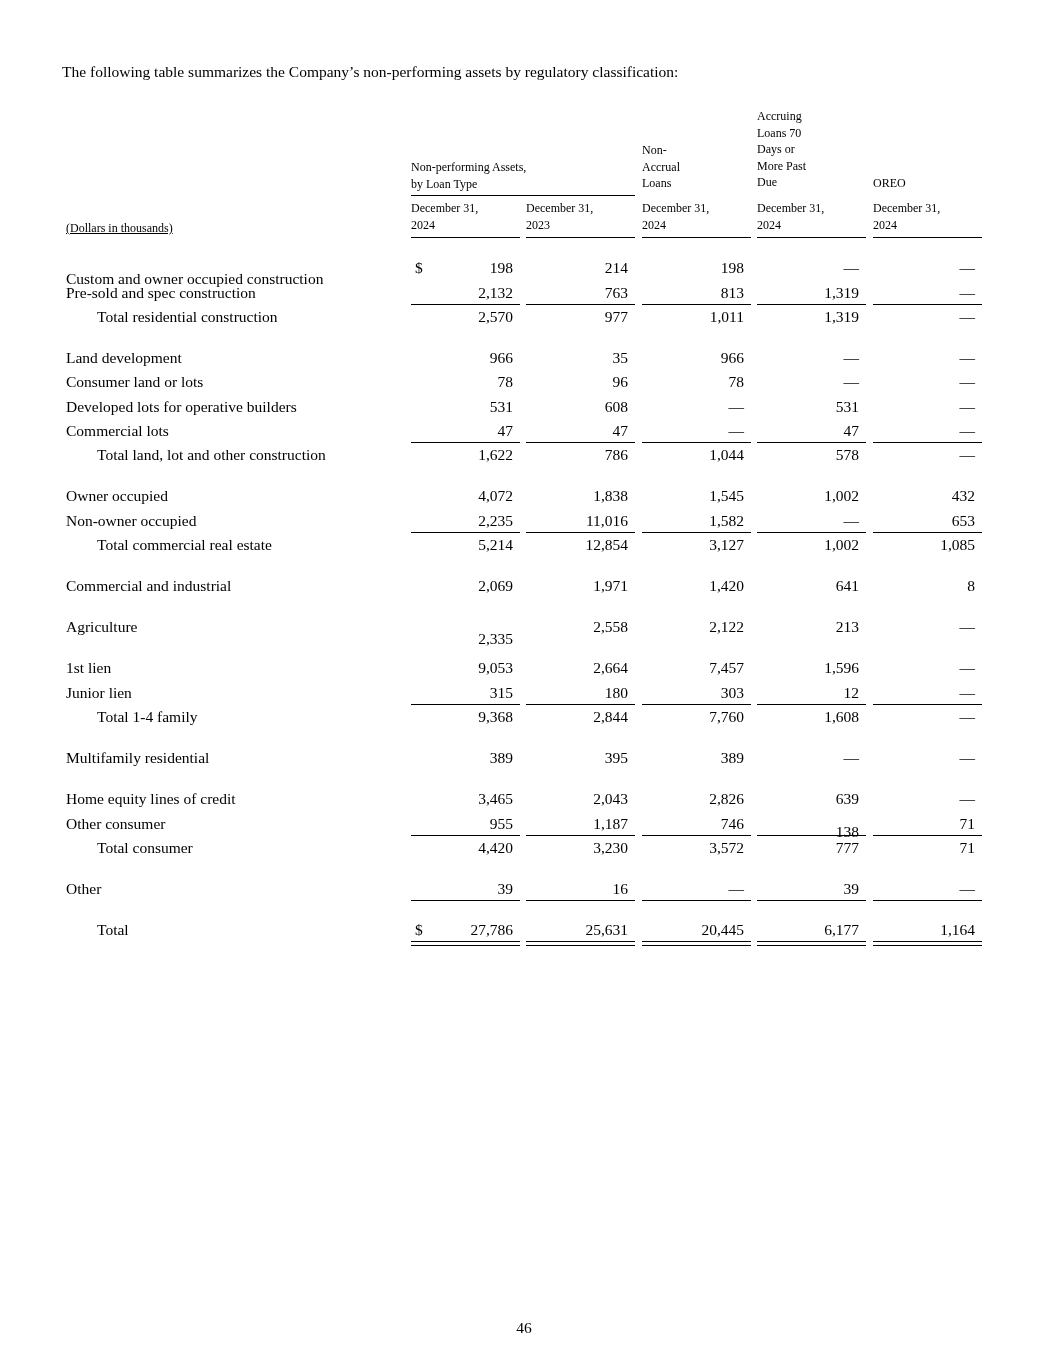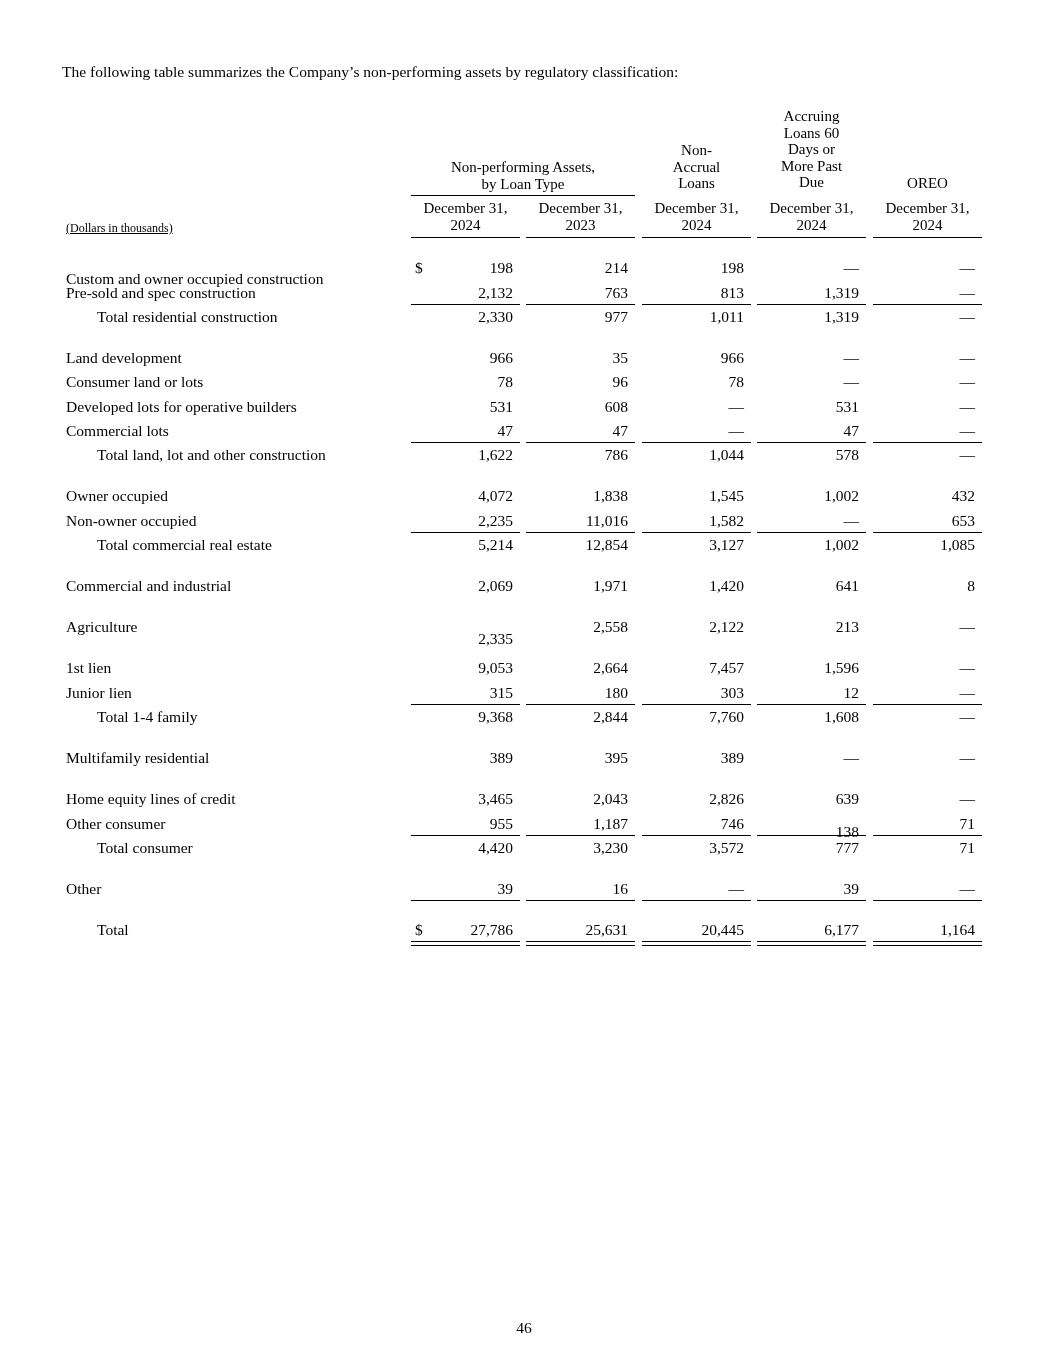--- a/index.html
+++ b/index.html
@@ -1,21 +1,21 @@
 <!DOCTYPE html>
 <html><head>
 <meta charset="utf-8">
 <style>
   html, body { margin: 0; padding: 0; background: #ffffff; }
   body { width: 1048px; height: 1365px; position: relative; overflow: hidden;
          font-family: "Liberation Serif", "DejaVu Serif", serif; color: #000; }
   .abs { position: absolute; white-space: nowrap; }
   .intro { left: 62px; top: 63px; font-size: 15.5px; }
   .units { left: 66px; top: 221px; font-size: 12px; text-decoration: underline; }
-  .hdr { position: absolute; text-align: center; font-size: 15px; line-height: 16.5px; }
+  .hdr { position: absolute; font-size: 12px; line-height: 16.5px; }
   .rule { position: absolute; height: 0; border-top: 1.6px solid #000; }
   .drule { position: absolute; height: 3px; border-top: 1.6px solid #000; border-bottom: 1.6px solid #000; }
   .lbl { position: absolute; font-size: 15.5px; white-space: nowrap; }
   .val { position: absolute; font-size: 15.5px; text-align: right; width: 100px; white-space: nowrap; }
   .cur { position: absolute; font-size: 15.5px; }
   .pnum { left: 0; width: 1048px; text-align: center; top: 1319px; font-size: 15.5px; }
 </style>
 </head>
 <body>
 
@@ -28,21 +28,21 @@
 <div class="rule" style="left:411px; width:224px; top:195px;"></div>
 
 <div class="hdr" style="left:642px; width:109px; top:142px;">
   <div>Non-</div>
   <div>Accrual</div>
   <div>Loans</div>
 </div>
 
 <div class="hdr" style="left:757px; width:109px; top:108px;">
   <div>Accruing</div>
-  <div>Loans 60</div>
+  <div>Loans 70</div>
   <div>Days or</div>
   <div>More Past</div>
   <div>Due</div>
 </div>
 
 <div class="hdr" style="left:873px; width:109px; top:175px;">
   <div>OREO</div>
 </div>
 
 <div id="date-headers">
@@ -93,21 +93,21 @@
       <div class="val" style="left: 759px; top: 284px;">1,319</div>
       <div class="val" style="left: 875px; top: 284px;">—</div>
       <div class="rule" style="left: 411px; width: 109px; top: 304px;"></div>
       <div class="rule" style="left: 526px; width: 109px; top: 304px;"></div>
       <div class="rule" style="left: 642px; width: 109px; top: 304px;"></div>
       <div class="rule" style="left: 757px; width: 109px; top: 304px;"></div>
       <div class="rule" style="left: 873px; width: 109px; top: 304px;"></div>
     </div>
     <div>
       <div class="lbl" style="left: 97px; top: 308px;">Total residential construction</div>
-      <div class="val" style="left: 413px; top: 308px;">2,330</div>
+      <div class="val" style="left: 413px; top: 308px;">2,570</div>
       <div class="val" style="left: 528px; top: 308px;">977</div>
       <div class="val" style="left: 644px; top: 308px;">1,011</div>
       <div class="val" style="left: 759px; top: 308px;">1,319</div>
       <div class="val" style="left: 875px; top: 308px;">—</div>
     </div>
     <div>
       <div class="lbl" style="left: 66px; top: 349px;">Land development</div>
       <div class="val" style="left: 413px; top: 349px;">966</div>
       <div class="val" style="left: 528px; top: 349px;">35</div>
       <div class="val" style="left: 644px; top: 349px;">966</div>

